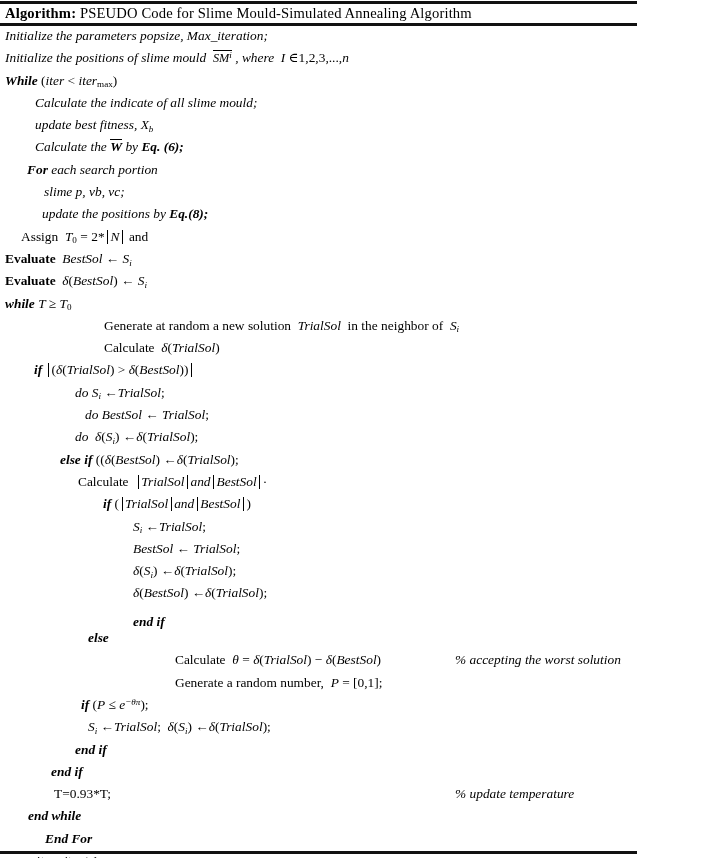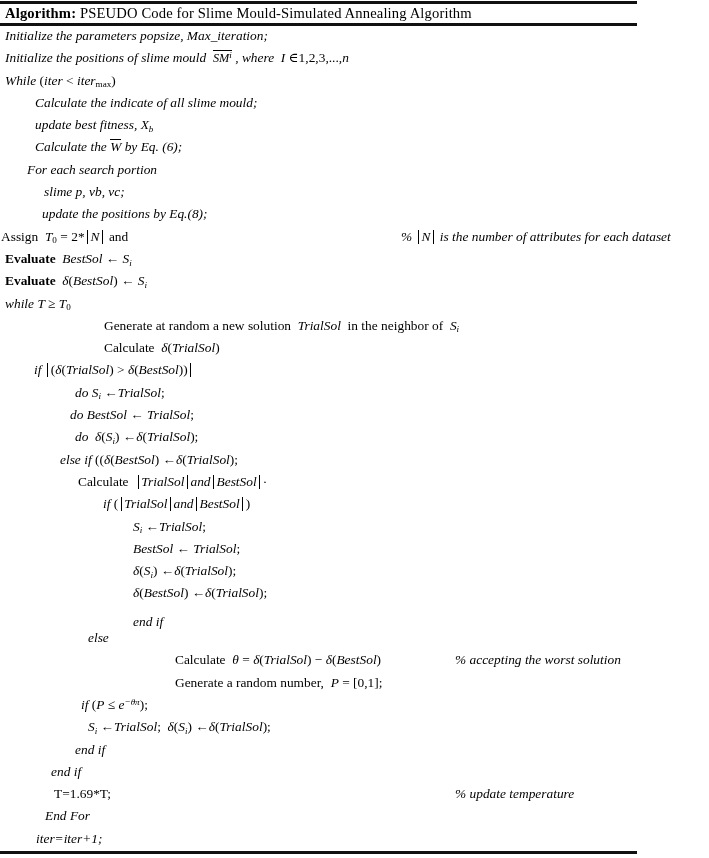--- a/index.html
+++ b/index.html
@@ -80,21 +80,21 @@
   }
   .line .cmt {
     position: absolute;
     top: 0;
     white-space: nowrap;
     font-style: italic;
   }
 
   
   .rm { font-style: normal; }
-  .bi { font-weight: normal; font-style: italic; }
+  .bi { font-weight: bold; font-style: italic; }
   .b  { font-weight: bold; font-style: normal; }
 
   
   .mi  { font-style: italic; }
   sub  { font-size: 0.68em; vertical-align: -0.28em; font-style: italic; margin-top: 12px; }
   sup  { font-size: 0.68em; vertical-align: 0.42em; font-style: italic; }
   sub.rm, sup.rm { font-style: normal; }
 
   .over {
     border-top: 1.3px solid #000;
@@ -158,22 +158,21 @@
 
     <div class="line">
       <span class="txt" style="left:44px">slime p, vb, vc;</span>
     </div>
 
     <div class="line">
       <span class="txt" style="left:42px">update the positions by <span class="bi">Eq.(8);</span></span>
     </div>
 
     <div class="line">
-      <span class="txt rm" style="left:1px">Assign&nbsp; <span class="mi">T</span><sub class="rm">0</sub> <span class="op">=</span> 2*<span class="bar"></span><span class="mi">N</span><span class="bar"></span> and</span>
-      <span class="cmt" style="left:401px">% <span class="bar"></span><span class="mi">N</span><span class="bar"></span> is the number of attributes for each dataset</span>
+      <span class="txt rm" style="left:21px">Assign&nbsp; <span class="mi">T</span><sub class="rm">0</sub> <span class="op">=</span> 2*<span class="bar"></span><span class="mi">N</span><span class="bar"></span> and</span>
     </div>
 
     <div class="line">
       <span class="txt" style="left:5px"><span class="b">Evaluate</span>&nbsp; <span class="mi">BestSol</span> <span class="arrow">←</span> <span class="mi">S</span><sub>i</sub></span>
     </div>
 
     <div class="line">
       <span class="txt" style="left:5px"><span class="b">Evaluate</span>&nbsp; <span class="mi">δ</span><span class="rm">(</span><span class="mi">BestSol</span><span class="rm">)</span> <span class="arrow">←</span> <span class="mi">S</span><sub>i</sub></span>
     </div>
 
@@ -191,21 +190,21 @@
 
     <div class="line">
       <span class="txt rm" style="left:34px"><span class="bi">if</span> <span class="bar"></span>(<span class="mi">δ</span>(<span class="mi">TrialSol</span>) <span class="op">&gt;</span> <span class="mi">δ</span>(<span class="mi">BestSol</span>))<span class="bar"></span></span>
     </div>
 
     <div class="line">
       <span class="txt" style="left:75px"><span class="mi">do</span> <span class="mi">S</span><sub>i</sub> <span class="arrow">←</span><span class="mi">TrialSol</span><span class="rm">;</span></span>
     </div>
 
     <div class="line">
-      <span class="txt" style="left:70px"><span class="mi">do BestSol</span> <span class="arrow">←</span> <span class="mi">TrialSol</span><span class="rm">;</span></span>
+      <span class="txt" style="left:85px"><span class="mi">do BestSol</span> <span class="arrow">←</span> <span class="mi">TrialSol</span><span class="rm">;</span></span>
     </div>
 
     <div class="line">
       <span class="txt" style="left:75px"><span class="mi">do</span>&nbsp; <span class="mi">δ</span><span class="rm">(</span><span class="mi">S</span><sub>i</sub><span class="rm">)</span> <span class="arrow">←</span><span class="mi">δ</span><span class="rm">(</span><span class="mi">TrialSol</span><span class="rm">);</span></span>
     </div>
 
     <div class="line">
       <span class="txt rm" style="left:60px"><span class="bi">else if</span> ((<span class="mi">δ</span>(<span class="mi">BestSol</span>) <span class="arrow">←</span><span class="mi">δ</span>(<span class="mi">TrialSol</span>);</span>
     </div>
 
@@ -260,24 +259,27 @@
 
     <div class="line">
       <span class="txt" style="left:75px"><span class="bi">end if</span></span>
     </div>
 
     <div class="line">
       <span class="txt" style="left:51px"><span class="bi">end if</span></span>
     </div>
 
     <div class="line">
-      <span class="txt rm" style="left:54px">T=1.69*T;</span>
+      <span class="txt rm" style="left:54px">T=0.93*T;</span>
       <span class="cmt" style="left:455px">% update temperature</span>
     </div>
 
+    <div class="line">
+      <span class="txt" style="left:28px"><span class="bi">end while</span></span>
+    </div>
 
     <div class="line">
       <span class="txt" style="left:45px"><span class="bi">End For</span></span>
     </div>
 
     <div class="line">
       <span class="txt" style="left:36px"><span class="mi">iter=iter+1;</span></span>
     </div>
 
   </div>

